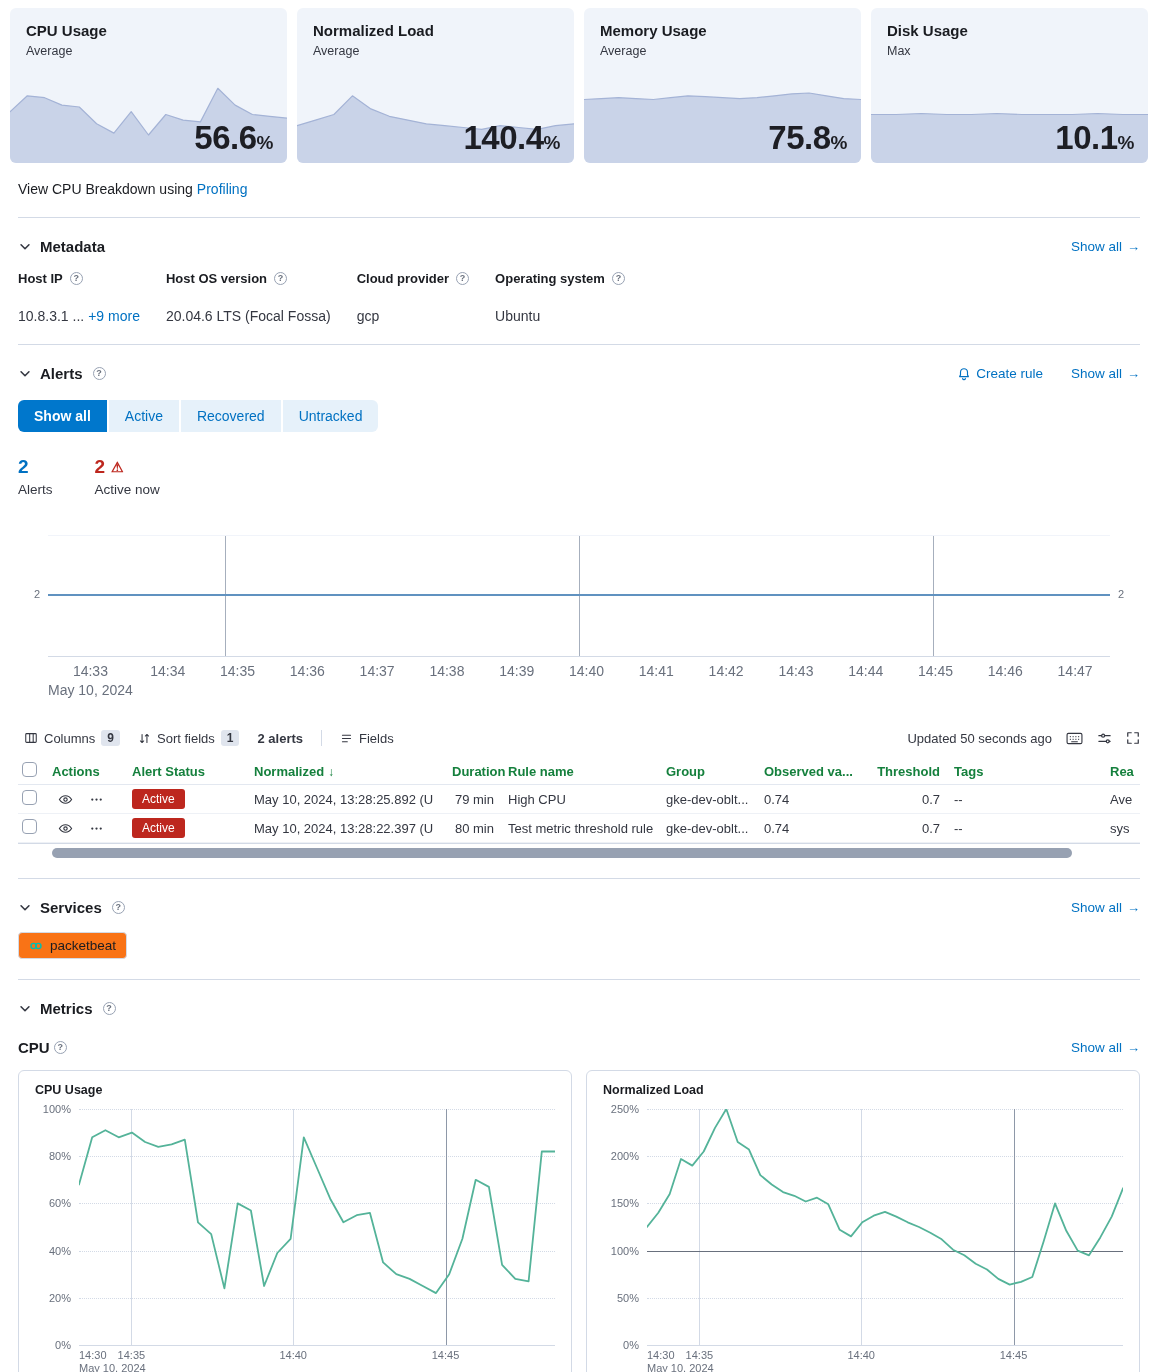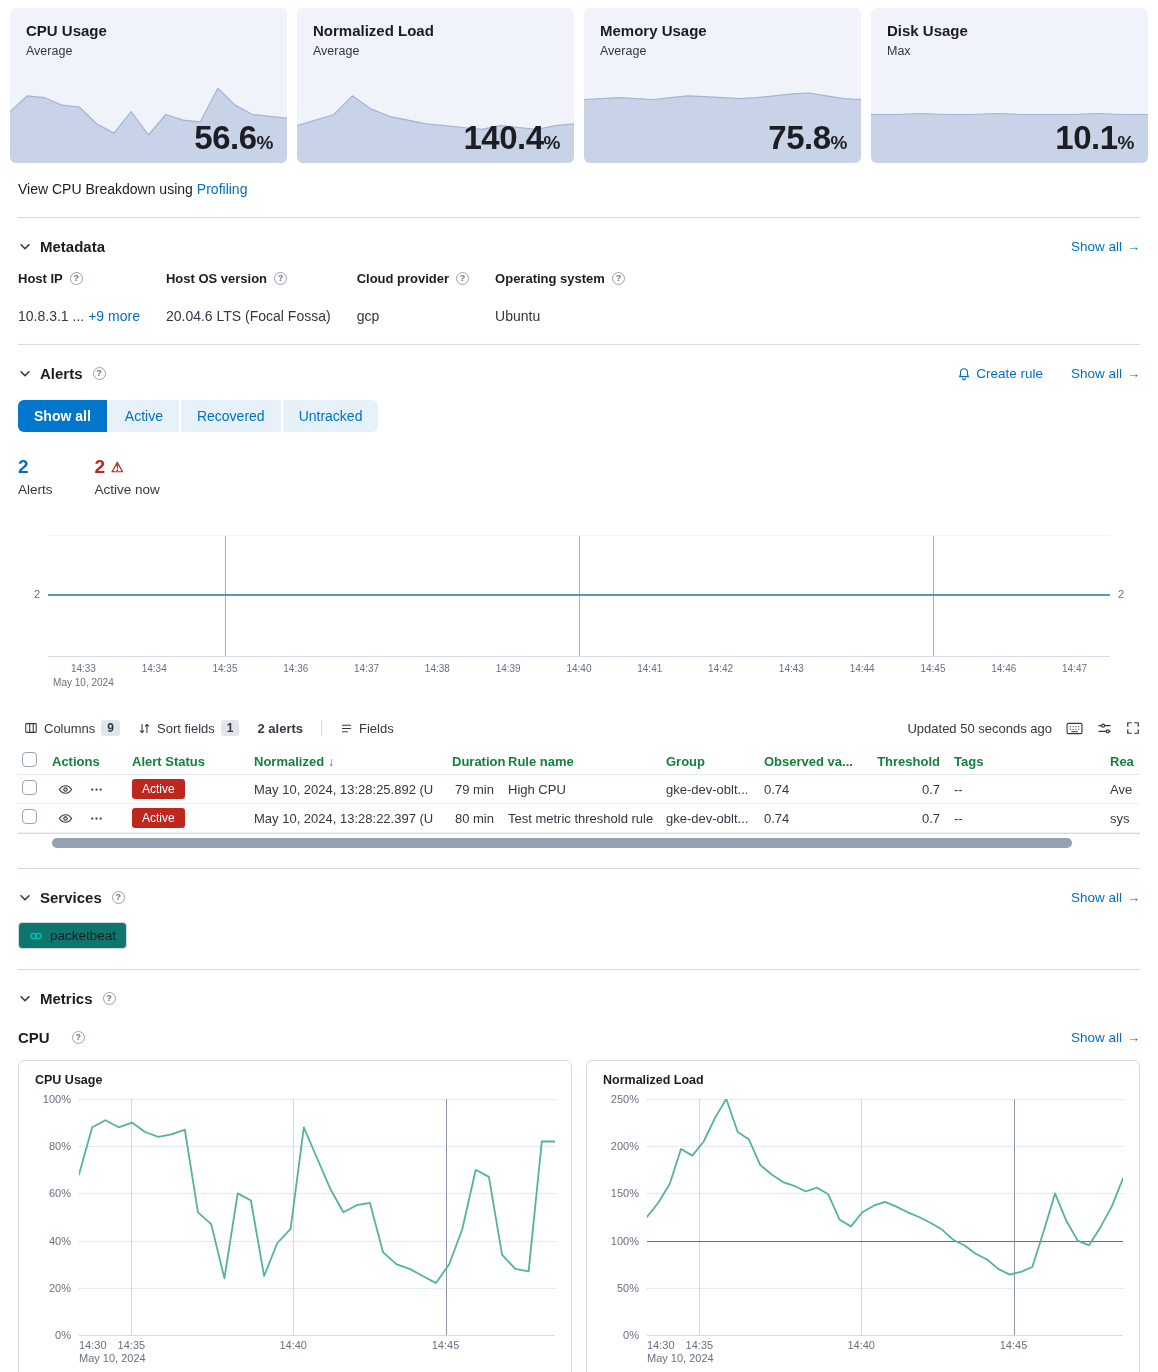--- a/index.html
+++ b/index.html
@@ -53,21 +53,21 @@
   .stat-label{font-size:13.5px;color:#343741;margin-top:4px}
 
   .timeline{display:flex;align-items:stretch;margin-top:38px}
   .tl-ycol{width:30px;position:relative;font-size:11px;color:#69707d}
   .tl-ycol span{position:absolute;top:48%;transform:translateY(-50%)}
   .tl-ycol.left span{right:8px}
   .tl-ycol.right span{left:8px}
   .tl-plot{flex:1;height:122px;position:relative;border-bottom:1px solid #d3dae6;border-top:1px solid #f1f4fa}
   .tl-grid{position:absolute;top:0;bottom:0;width:1px;background:#a6afbd}
   .tl-line{position:absolute;left:0;right:0;top:48%;height:2px;background:#6092c0}
-  .tl-xrow{display:flex;align-items:flex-start;margin:6px 30px 0;font-size:10px;color:#69707d}
+  .tl-xrow{display:flex;align-items:flex-start;margin:6px 30px 0;font-size:14px;color:#69707d}
   .tl-xt{flex:1;text-align:center}
   .tl-xt.first{display:flex;flex-direction:column;align-items:center}
   .tl-xdate{white-space:nowrap;margin-top:3px}
 
   .alerts-toolbar{display:flex;align-items:center;margin-top:32px;font-size:13px;color:#343741;gap:6px}
   .tb-item{display:flex;align-items:center;gap:6px;background:none;border:none;font-size:13px;color:#343741;cursor:pointer;padding:0 6px}
   .tb-count{font-weight:700;padding:0 6px}
   .badge{background:#e0e5ee;border-radius:3px;padding:1px 6px;font-size:12px;font-weight:700;color:#343741}
   .tb-sep{width:1px;height:16px;background:#d3dae6;margin:0 6px}
   .tb-right{margin-left:auto;display:flex;align-items:center;gap:14px}
@@ -79,24 +79,24 @@
   .t-row.body{border-bottom:1px solid #eef1f6}
   .cell{overflow:hidden;white-space:nowrap;text-overflow:clip;padding-right:8px}
   .cell.r{text-align:right;padding-right:14px}
   .cb{width:15px;height:15px;border:1px solid #98a2b3;border-radius:4px;background:#fff;display:inline-block;cursor:pointer;margin-left:4px}
   .actions-cell{display:flex;align-items:center;gap:16px;padding-left:6px}
   .status-badge{background:#bd271e;color:#fff;font-size:12px;font-weight:500;padding:3px 10px;border-radius:3px;display:inline-block}
   .sort-glyph{font-size:12px;margin-left:4px;font-weight:400}
   .h-scroll{margin:4px 0 2px 34px;width:1020px;height:10px;border-radius:6px;background:#97a1b2;cursor:pointer}
 
   
-  .service-chip{display:inline-flex;align-items:center;gap:7px;border:1px solid #d3dae6;border-radius:4px;padding:5px 10px;font-size:13.5px;font-weight:500;color:#1a1c21;margin-top:16px;background:#0f766e;cursor:pointer}
+  .service-chip{display:inline-flex;align-items:center;gap:7px;border:1px solid #d3dae6;border-radius:4px;padding:5px 10px;font-size:13.5px;font-weight:500;color:#1a1c21;margin-top:16px;background:#f97316;cursor:pointer}
 
   
-  .metrics-sub{display:flex;align-items:center;gap:20px;margin-top:22px}
+  .metrics-sub{display:flex;align-items:center;gap:2px;margin-top:22px}
   .metrics-sub .sec-right{margin-left:auto}
   .charts-grid{display:grid;grid-template-columns:1fr 1fr;gap:14px;margin-top:14px}
   .chart-panel{border:1px solid #d3dae6;border-radius:6px;padding:12px 16px 10px;height:323px;background:#fff}
   .chart-title{font-size:12.5px;font-weight:700;color:#1a1c21}
   .chart-body{display:flex;margin-top:12px;height:236px}
   .y-axis{width:44px;position:relative;font-size:11px;color:#69707d}
   .y-axis span{position:absolute;right:8px;transform:translateY(-50%)}
   .plot{flex:1;position:relative}
   .hgrid{position:absolute;left:0;right:0;height:0;border-top:1px dotted #d3dae6}
   .hgrid.solid{border-top:1px solid #d3dae6}

